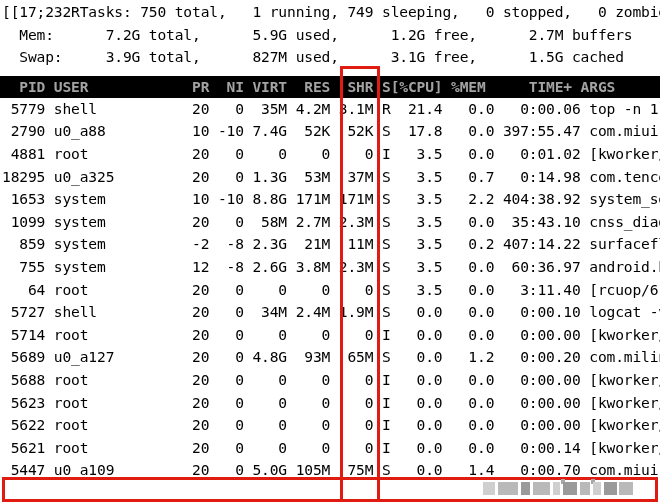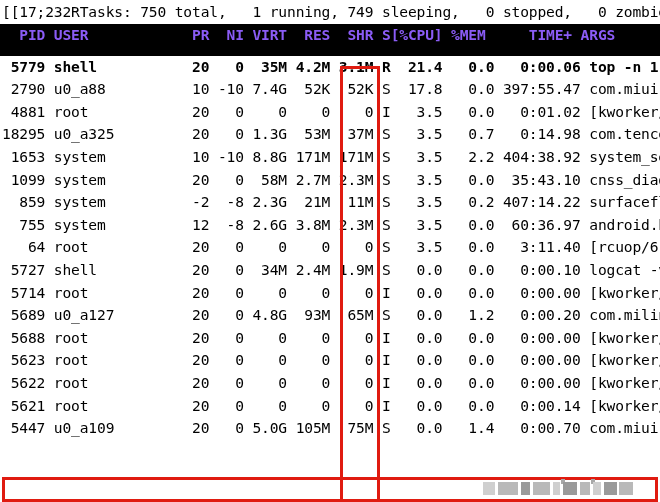--- a/index.html
+++ b/index.html
@@ -33,39 +33,39 @@
   .sline {
     white-space: pre;
     height: 22.6px;
     padding-left: 2px;
   }
 
   
   .colhead {
     white-space: pre;
     background: #000000;
-    color: #8b5cf6;
+    color: #a3a3a3;
     font-weight: bold;
-    height: 32px;
+    height: 22px;
     line-height: 22.6px;
     padding-left: 2px;
-    margin-top: 0px;
+    margin-top: 7px;
   }
 
   .rows {
     margin-top: 0px;
   }
   .prow {
     white-space: pre;
     height: 22.6px;
     line-height: 22.6px;
     padding-left: 2px;
   }
   .prow.bold {
-    font-weight: bold;
+    font-weight: normal;
   }
 
   
   .overlay {
     position: absolute;
     top: 0; left: 0;
     width: 660px;
     height: 502px;
     pointer-events: none;
   }
@@ -115,20 +115,22 @@
     background: #a8a8a8;
   }
 </style>
 </head>
 <body>
 
 <div id="terminal">
 
   <div class="summary">
     <div class="sline">[[17;232RTasks: 750 total,   1 running, 749 sleeping,   0 stopped,   0 zombie</div>
+    <div class="sline">  Mem:      7.2G total,      5.9G used,      1.2G free,      2.7M buffers</div>
+    <div class="sline">  Swap:     3.9G total,      827M used,      3.1G free,      1.5G cached</div>
   </div>
 
   <div class="colhead">  PID USER            PR  NI VIRT  RES  SHR S[%CPU] %MEM     TIME+ ARGS</div>
 
   <div class="rows" id="rows">
       <div class="prow bold"> 5779 shell           20   0  35M 4.2M 3.1M R  21.4   0.0   0:00.06 top -n 1</div>
       <div class="prow"> 2790 u0_a88          10 -10 7.4G  52K  52K S  17.8   0.0 397:55.47 com.miui.home</div>
       <div class="prow"> 4881 root            20   0    0    0    0 I   3.5   0.0   0:01.02 [kworker/u16:10+</div>
       <div class="prow">18295 u0_a325         20   0 1.3G  53M  37M S   3.5   0.7   0:14.98 com.tencent.tim+</div>
       <div class="prow"> 1653 system          10 -10 8.8G 171M 171M S   3.5   2.2 404:38.92 system_server</div>

